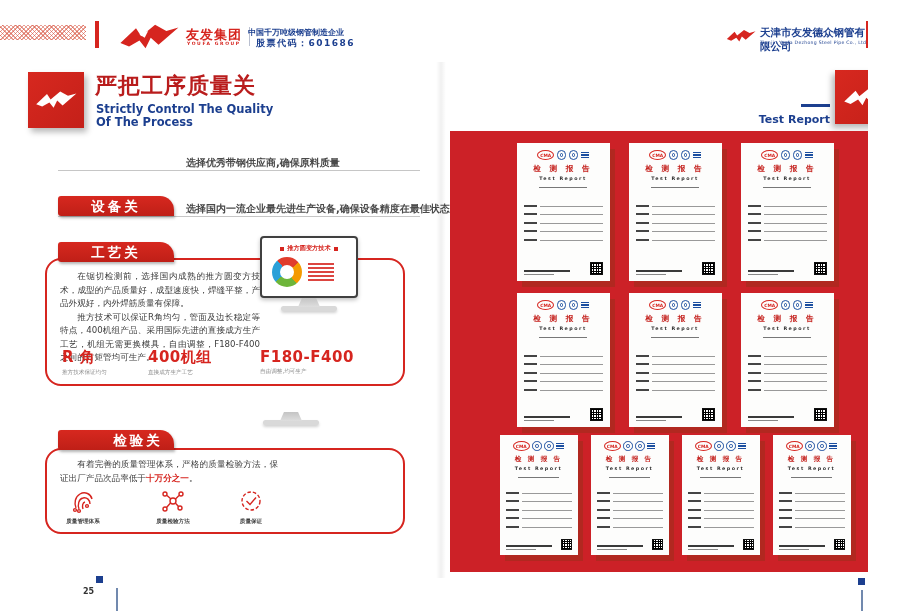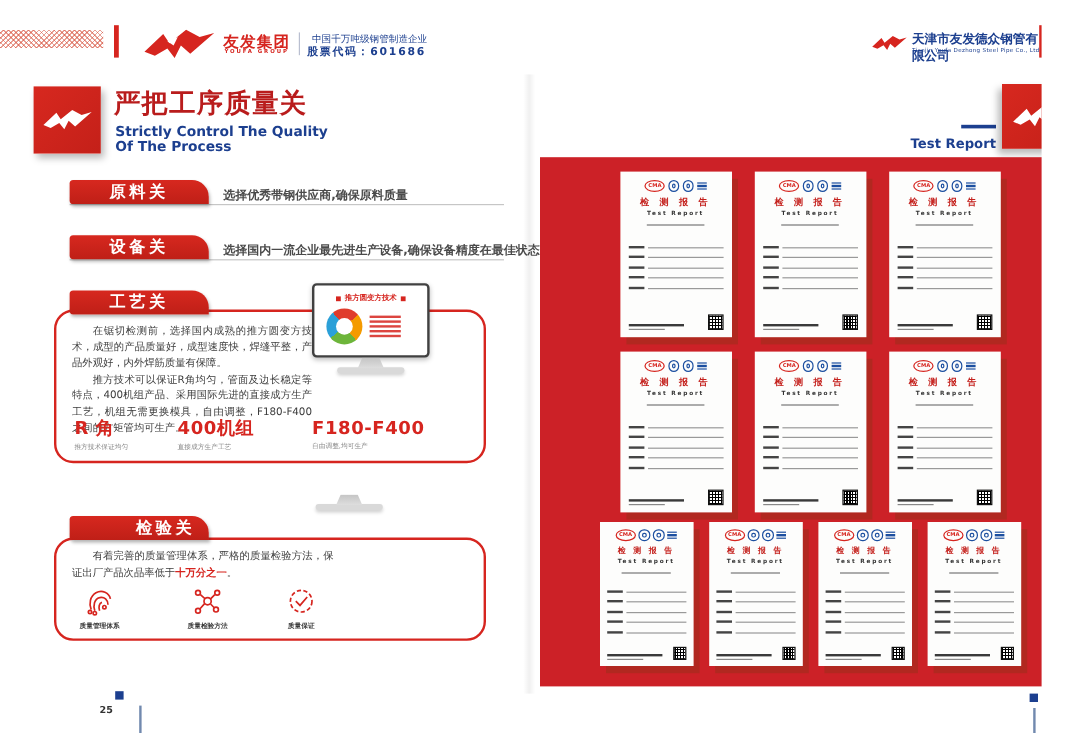--- a/index.html
+++ b/index.html
@@ -14,21 +14,21 @@
   }
   .hatch.left { left:0; top:25px; width:86px; }
   .hatch.right { left:874px; top:25px; width:26px; }
   .redbar { position:absolute; width:4px; height:27px; top:21px; background:#d6251f; }
   .redbar.left { left:95px; } .redbar.right { left:866px; }
   .hlogo { position:absolute; top:24px; }
   .hlogo svg { display:block; }
   .hlogo-name { position:absolute; left:186px; top:26px; color:#d6251f; font-weight:bold; font-size:13px; letter-spacing:1px; }
   .hlogo-sub { position:absolute; left:187px; top:41px; color:#d6251f; font-size:4.5px; letter-spacing:1.6px; font-weight:bold; }
   .hdivider { position:absolute; left:249px; top:27px; width:1px; height:19px; background:#b9bfd0; }
-  .tagline1 { position:absolute; left:260px; top:27px; color:#1c3f8f; font-size:8px; font-weight:normal; }
+  .tagline1 { position:absolute; left:248px; top:27px; color:#1c3f8f; font-size:8px; font-weight:bold; }
   .tagline2 { position:absolute; left:256px; top:37px; color:#1c3f8f; font-size:9px; font-weight:bold; letter-spacing:1.5px; }
   .company-cn { position:absolute; left:760px; top:26px; color:#1c3f8f; font-size:10.5px; font-weight:bold; }
   .company-en { position:absolute; left:760px; top:40px; color:#1c3f8f; font-size:4.6px; letter-spacing:.3px; }
 
   
   .red-square { position:absolute; background:linear-gradient(135deg,#d7281f,#c42019); box-shadow:3px 4px 6px rgba(0,0,0,.28); display:flex; align-items:center; justify-content:center; }
   .lp-square { left:28px; top:72px; width:56px; height:56px; }
   .rp-square { left:835px; top:70px; width:60px; height:54px; box-shadow:-3px 4px 6px rgba(0,0,0,.28); }
   .lp-title { position:absolute; left:95px; top:71px; color:#b91c1c; font-size:22px; font-weight:bold; letter-spacing:1px; }
   .lp-subtitle { position:absolute; left:96px; top:103px; color:#1c3f8f; font-size:11.5px; font-weight:bold; line-height:13px; }
@@ -145,21 +145,20 @@
     <svg width="42" height="22" viewBox="0 0 70 30">
       <path d="M2 22 L20 5 L26 14 L42 1 L55 8 L69 4 L46 24 L37 16 L31 28 L24 19 L12 26 Z" fill="#fff"></path>
     </svg>
   </div>
   <div class="lp-title">严把工序质量关</div>
   <div class="lp-subtitle">
     <div>Strictly Control The Quality</div>
     <div>Of The Process</div>
   </div>
 
-  <div class="tab" style="left:58px;top:150px;">原料关</div>
   <div class="sec-desc" style="left:186px;top:156px;">选择优秀带钢供应商,确保原料质量</div>
   <div class="rule" style="left:58px;top:170px;width:362px;"></div>
 
   <div class="tab" style="left:58px;top:196px;">设备关</div>
   <div class="sec-desc" style="left:186px;top:202px;">选择国内一流企业最先进生产设备,确保设备精度在最佳状态</div>
   <div class="rule" style="left:58px;top:216px;width:362px;"></div>
 
   <div class="tab" style="left:58px;top:242px;">工艺关</div>
   <div class="qbox" style="left:45px;top:258px;width:360px;height:128px;"></div>
   <div class="para" style="left:60px;top:270px;width:200px;">

